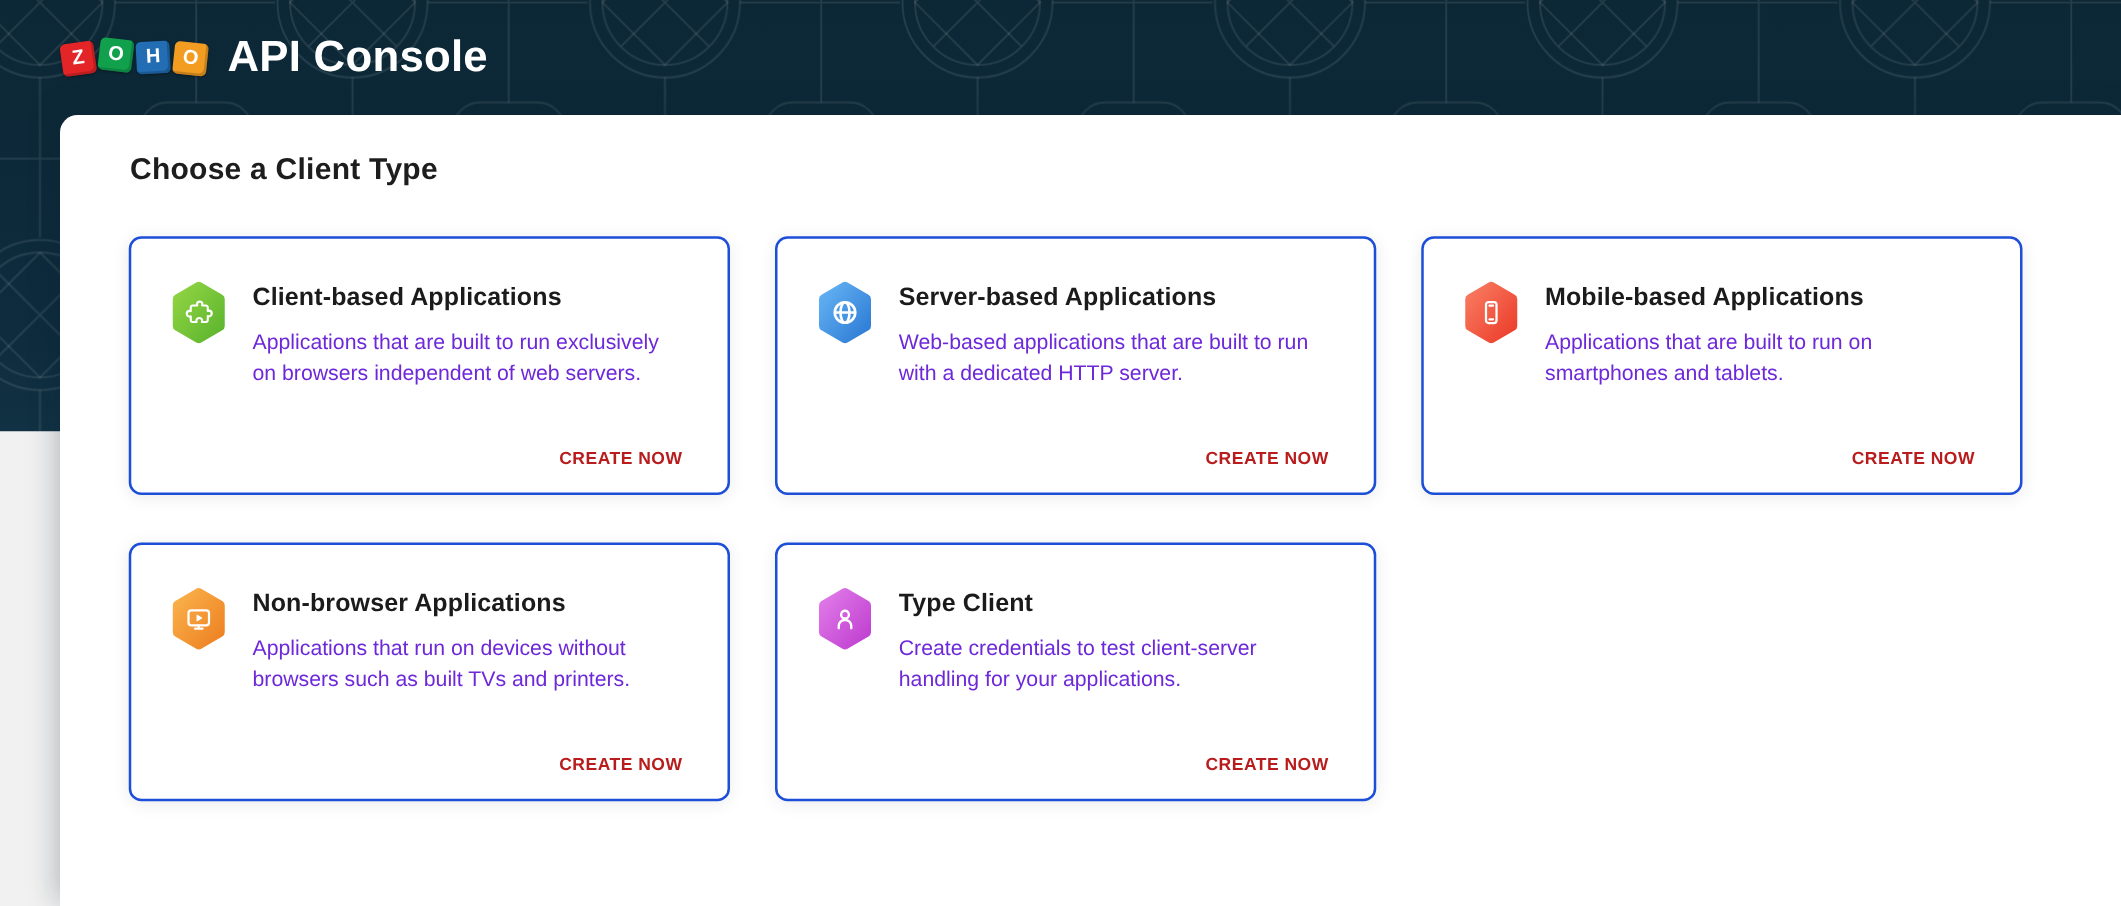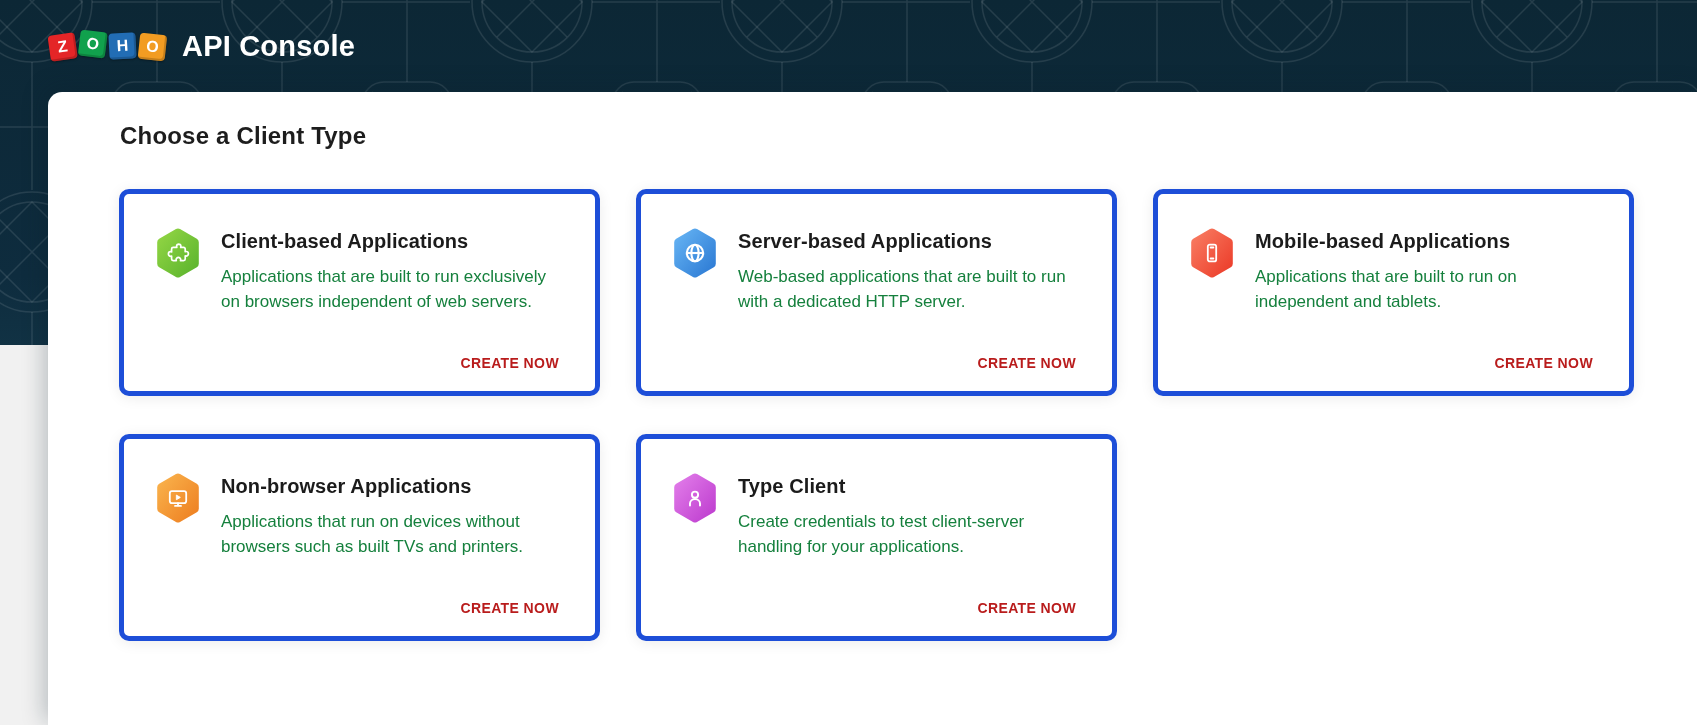--- a/index.html
+++ b/index.html
@@ -29,66 +29,66 @@
     width: 27px; height: 26px; border-radius: 4px;
     display: flex; align-items: center; justify-content: center;
     color: #fff; font-weight: bold; font-size: 16px;
     box-shadow: inset -2px -2px 0 rgba(0,0,0,0.18), 0 1px 2px rgba(0,0,0,0.35);
   }
   .logo .tile:nth-child(1) { transform: rotate(-8deg) translateY(1px); }
   .logo .tile:nth-child(2) { transform: rotate(7deg) translateY(-2px); }
   .logo .tile:nth-child(3) { transform: rotate(-3deg); }
   .logo .tile:nth-child(4) { transform: rotate(6deg) translateY(1px); }
   .app-title {
-    color: #ffffff; font-size: 29px; font-weight: 600;
+    color: #ffffff; font-size: 35px; font-weight: 600;
     margin-left: 16px; letter-spacing: 0.2px;
   }
 
   
   .panel {
     position: absolute; left: 48px; top: 92px;
     width: 1649px; height: 633px;
     background: #ffffff;
     border-top-left-radius: 14px;
     box-shadow: -4px -4px 22px rgba(10, 30, 45, 0.25);
     z-index: 4;
   }
-  .panel-inner { padding: 30px 0 0 55px; margin-left: 16px; }
+  .panel-inner { padding: 30px 0 0 55px; }
   .page-heading {
     font-size: 24px; font-weight: 600; color: #1d1d1d; letter-spacing: 0.2px;
     padding-left: 1px;
   }
 
   
   .cards {
     margin-top: 39px;
     display: grid;
     grid-template-columns: repeat(3, 481px);
     column-gap: 36px;
     row-gap: 38px;
   }
   .card {
     position: relative;
     width: 481px; height: 207px;
     background: #ffffff;
-    border: 5px solid #1d4ed8;
+    border: 2px solid #1d4ed8;
     border-radius: 10px;
     box-shadow: 0 2px 14px rgba(0,0,0,0.08);
     padding: 34px 36px 0 32px;
     cursor: pointer;
   }
   .card-top { display: flex; align-items: flex-start; }
   .hex-icon { flex: 0 0 44px; width: 44px; height: 50px; }
   .card-body { margin-left: 21px; padding-top: 2px; }
   .card-title {
     font-size: 20px; font-weight: 600; color: #1b1b1b; letter-spacing: 0.1px;
   }
   .card-desc {
     margin-top: 11px; max-width: 348px;
-    font-size: 17px; line-height: 25px; color: #15803d;
+    font-size: 17px; line-height: 25px; color: #6d28d9;
   }
   .card-action {
     position: absolute; right: 36px; bottom: 20px;
     font-size: 14px; font-weight: 600; color: #b91c1c;
     letter-spacing: 0.4px; cursor: pointer;
   }
 </style>
 </head>
 <body>
 
@@ -192,21 +192,21 @@
                   <g stroke="#fff" stroke-width="1.8" fill="none" stroke-linecap="round">
                     <rect x="7.8" y="3.6" width="8.4" height="16.8" rx="2"></rect>
                     <path d="M10.6 6.5h2.8"></path>
                     <path d="M10.6 17.5h2.8"></path>
                   </g>
                 </g>
         </svg>
       </span>
       <div class="card-body">
         <h2 class="card-title">Mobile-based Applications</h2>
-        <p class="card-desc">Applications that are built to run on independent and tablets.</p>
+        <p class="card-desc">Applications that are built to run on smartphones and tablets.</p>
       </div>
     </div>
     <span class="card-action">CREATE NOW</span>
   </article>
 
   <article class="card">
     <div class="card-top">
       <span class="hex-icon">
         <svg width="44" height="50" viewBox="0 0 44 50">
           <defs>

